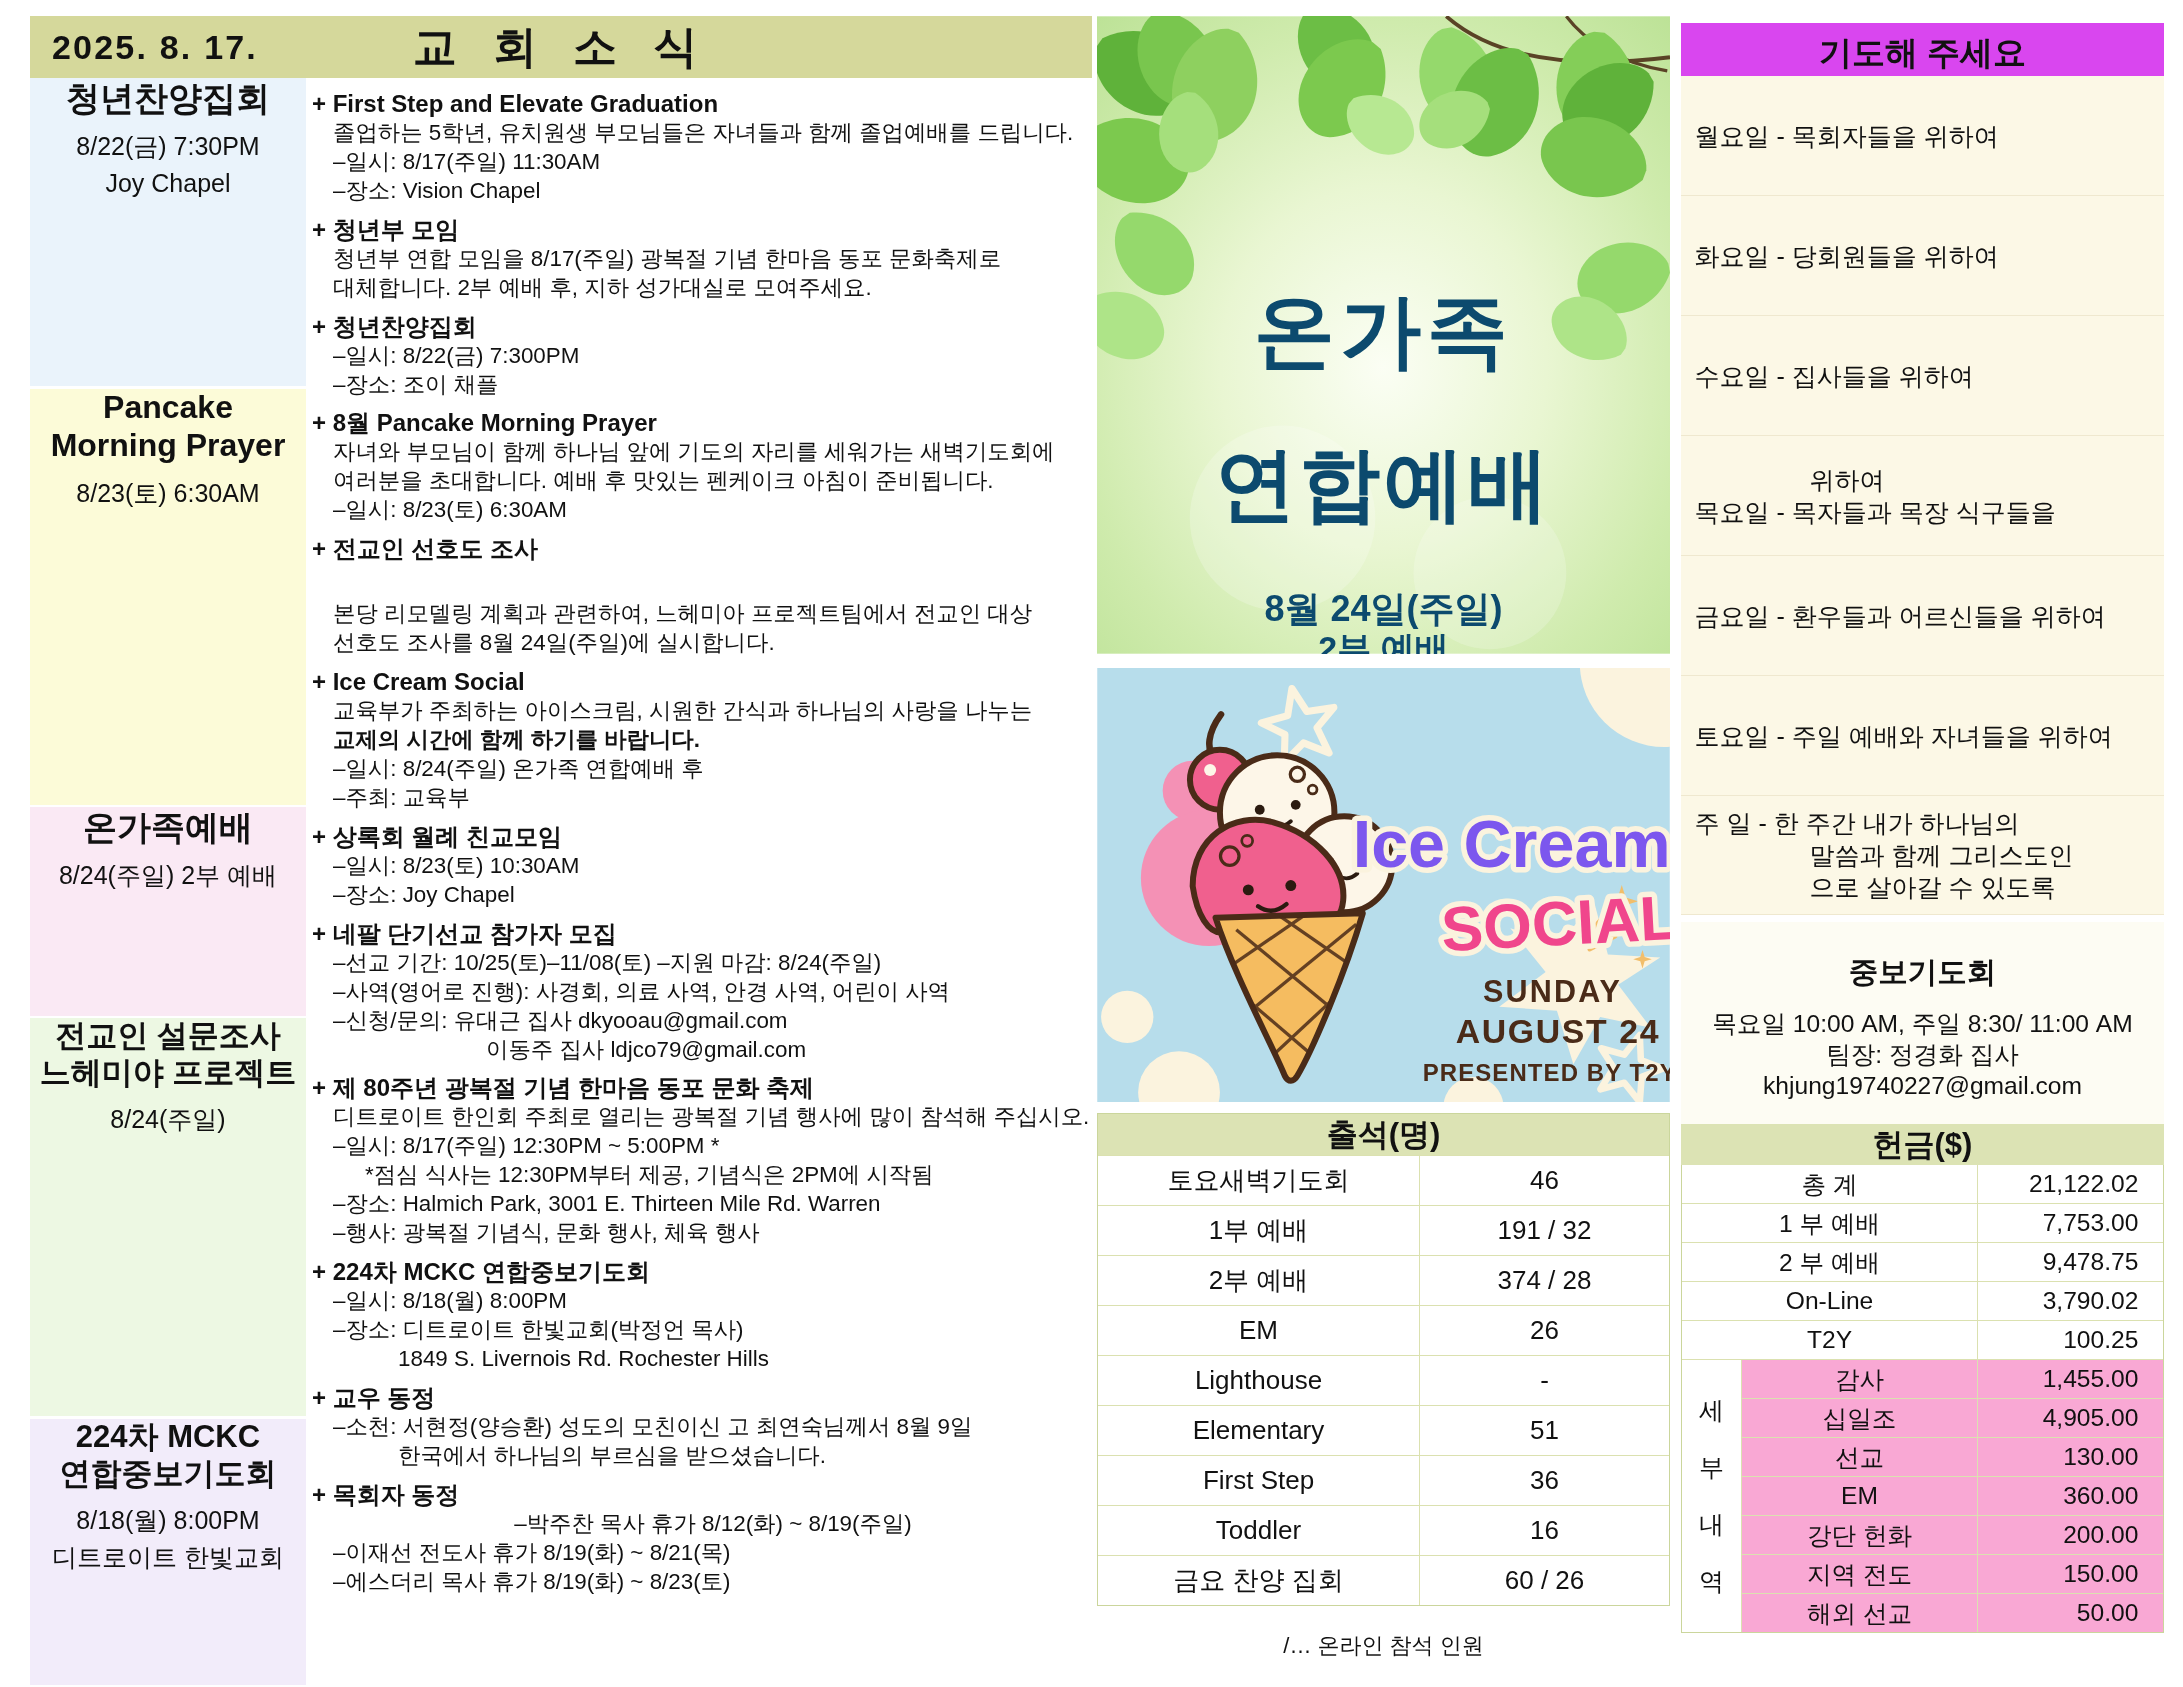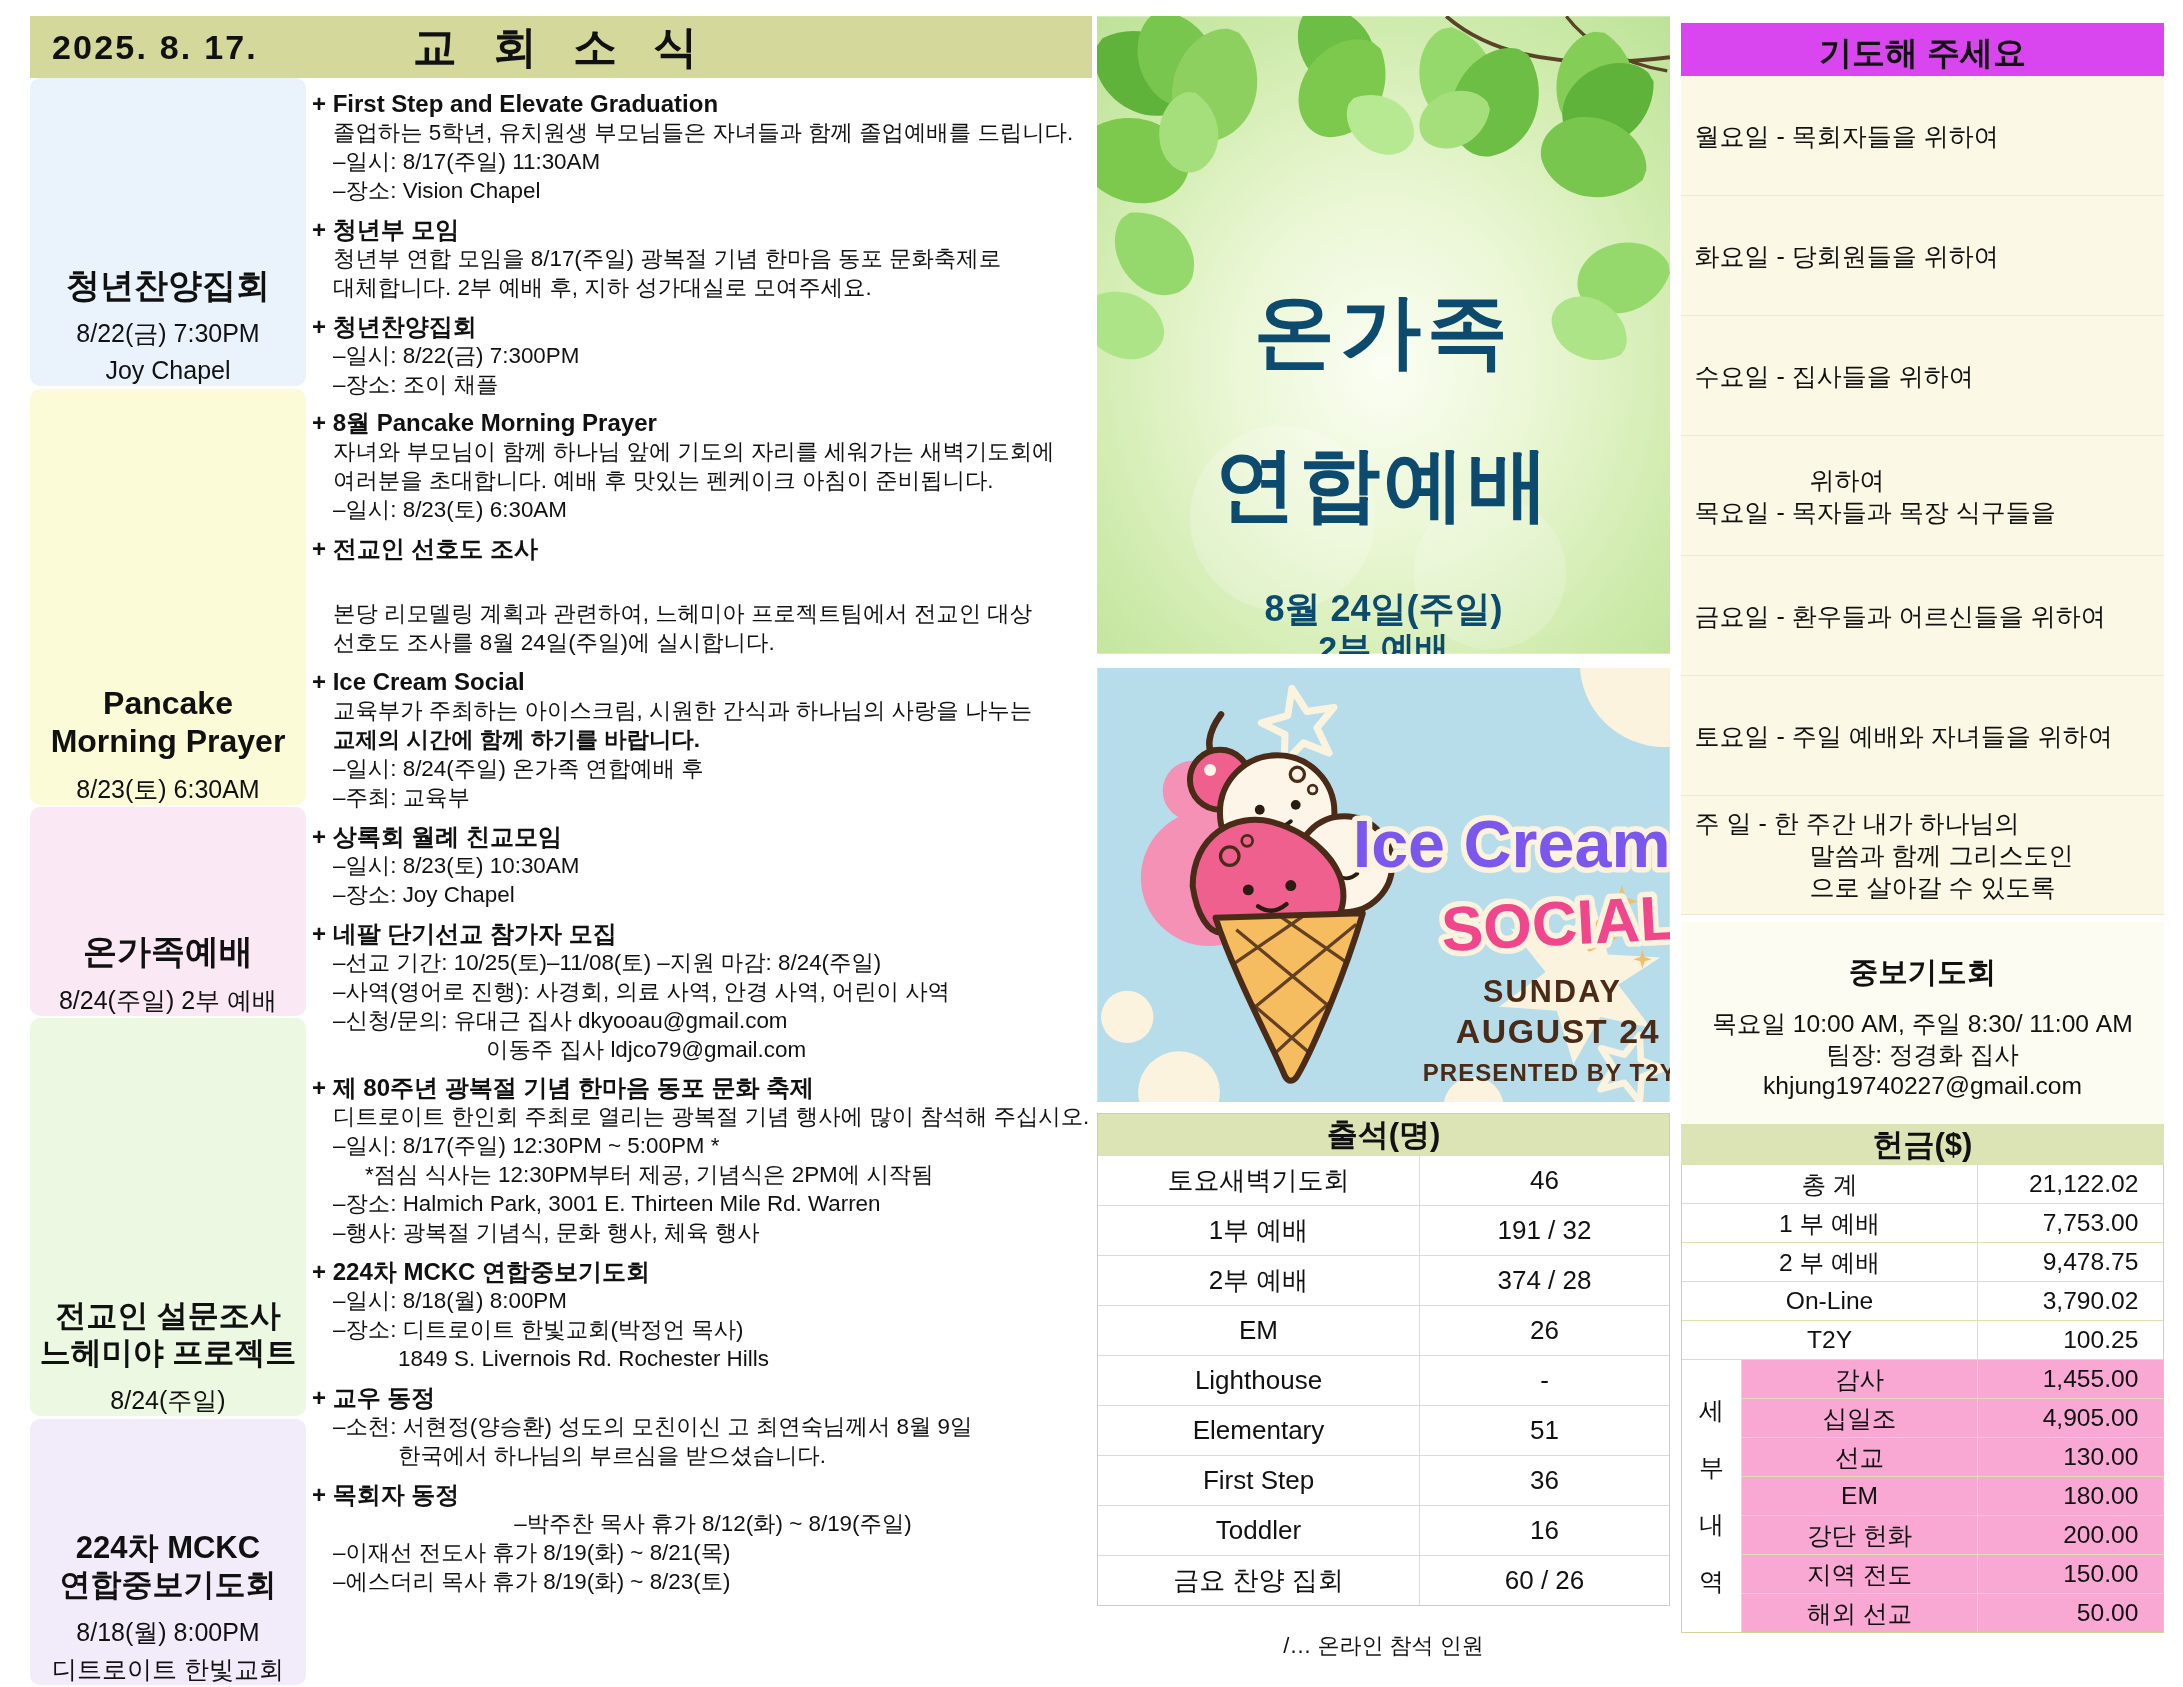--- a/index.html
+++ b/index.html
@@ -6,21 +6,21 @@
   body{
     width:2183px;height:1687px;position:relative;background:#ffffff;
     font-family:"Liberation Sans","DejaVu Sans",sans-serif;color:#111;
     overflow:hidden;
   }
   
   .main-header{position:absolute;left:30px;top:16.4px;width:1062px;height:62px;background:#D5D89B;}
   .header-date{position:absolute;left:22px;top:50%;transform:translateY(-50%);font-size:34px;font-weight:700;letter-spacing:2.2px;}
   .header-title{position:absolute;left:0;width:100%;top:50%;transform:translateY(-50%);text-align:center;font-size:44px;font-weight:800;letter-spacing:12px;}
   
-  .side-box{position:absolute;left:30px;width:276px;display:flex;flex-direction:column;justify-content:flex-end;align-items:center;text-align:center;border-radius:10px;}
+  .side-box{position:absolute;left:30px;width:276px;display:flex;flex-direction:column;justify-content:flex-start;align-items:center;text-align:center;}
   .sb1{top:78px;height:308px;background:#EAF3FB;}
   .sb2{top:389px;height:416px;background:#FCFBD8;}
   .sb3{top:807px;height:209px;background:#FAE9F4;}
   .sb4{top:1018px;height:398px;background:#EDF8E3;}
   .sb5{top:1419px;height:266px;background:#F2ECFA;}
   .side-title{font-size:34px;font-weight:800;line-height:1.18;}
   .sb2 .side-title{font-size:32px;}
   .sb4 .side-title,.sb5 .side-title{font-size:31px;}
   .side-sub{font-size:25px;margin-top:4.4px;line-height:1.3;}
   .side-sub.first{margin-top:12px;}
@@ -401,21 +401,21 @@
           <div class="odr">
             <div class="odr-label">십일조</div>
             <div class="odr-value">4,905.00</div>
           </div>
           <div class="odr">
             <div class="odr-label">선교</div>
             <div class="odr-value">130.00</div>
           </div>
           <div class="odr">
             <div class="odr-label">EM</div>
-            <div class="odr-value">180.00</div>
+            <div class="odr-value">360.00</div>
           </div>
           <div class="odr">
             <div class="odr-label">강단 헌화</div>
             <div class="odr-value">200.00</div>
           </div>
           <div class="odr">
             <div class="odr-label">지역 전도</div>
             <div class="odr-value">150.00</div>
           </div>
           <div class="odr">

